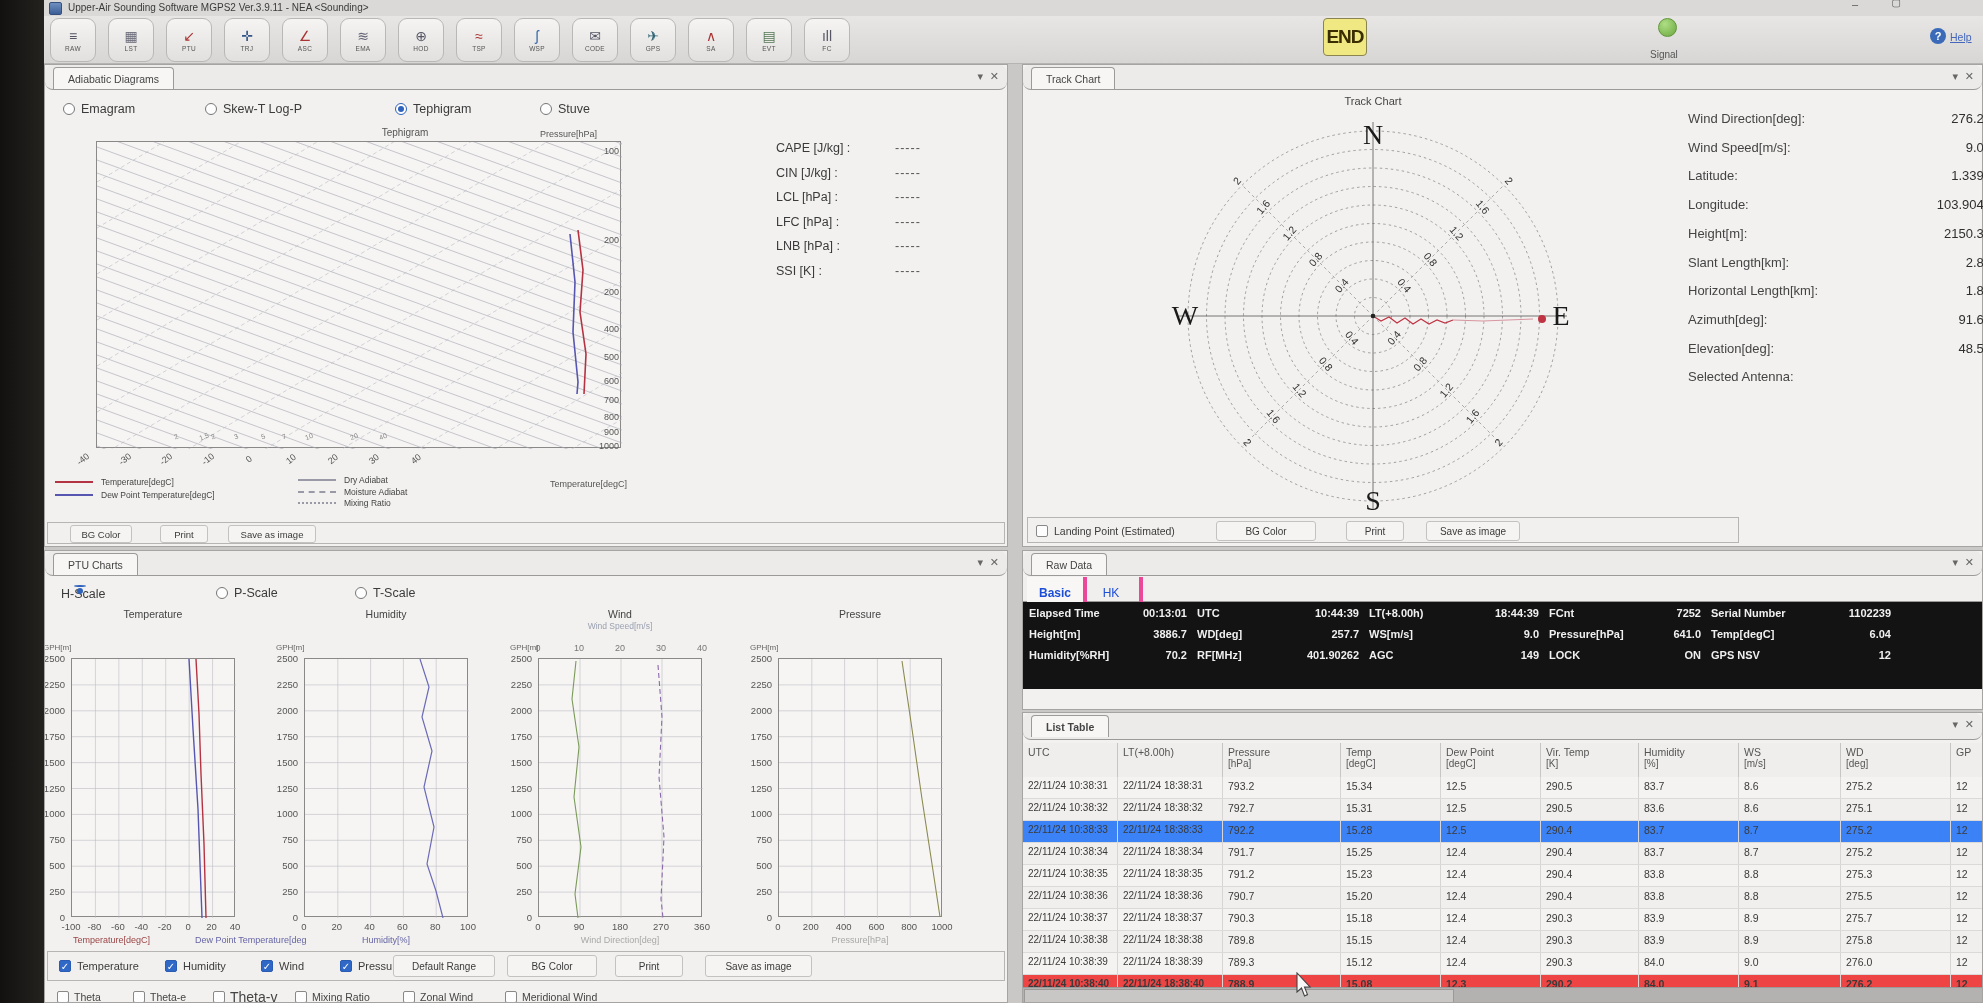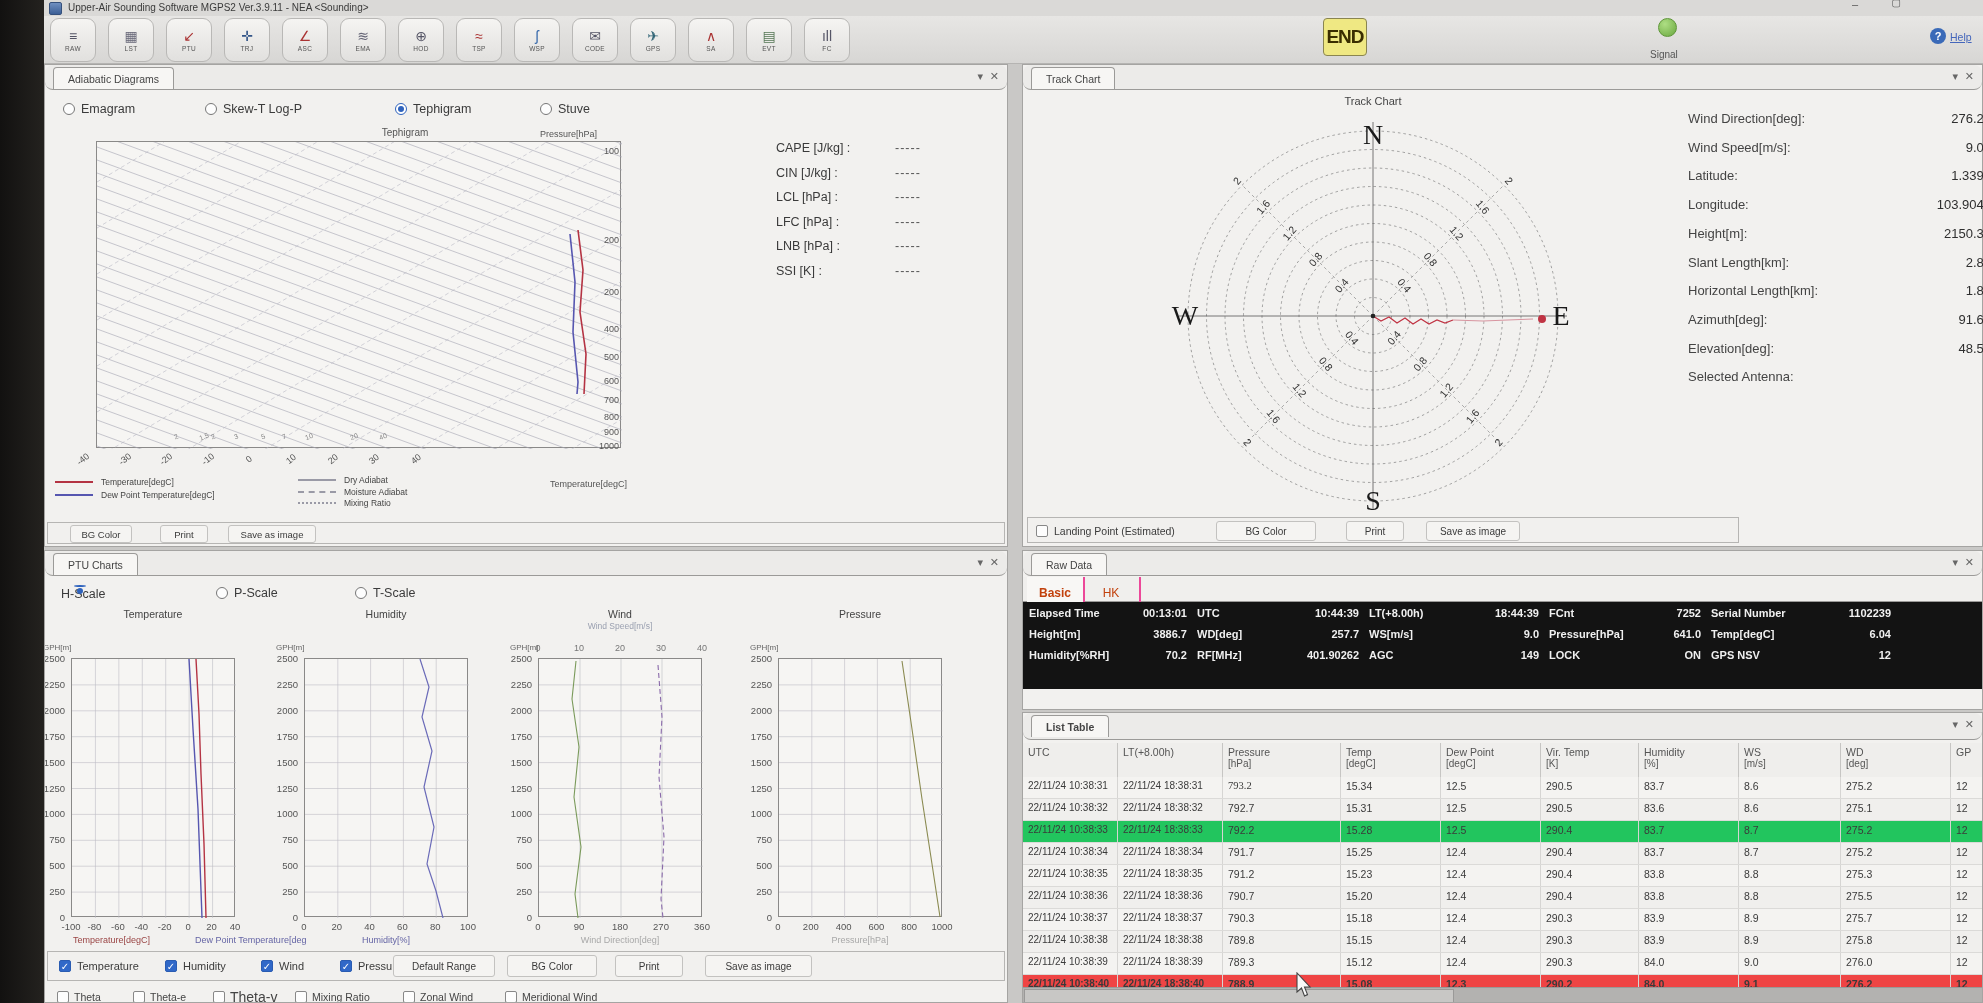--- a/index.html
+++ b/index.html
@@ -34,21 +34,21 @@
   .leglabel{font-size:8.5px;color:#444;white-space:nowrap;}
   .ro-label{position:absolute;left:665px;font-size:13px;color:#444;white-space:nowrap;}
   .ro-value{position:absolute;left:668px;width:300px;text-align:right;font-size:13px;color:#2f2f2f;}
   .darkcell{display:flex;justify-content:space-between;align-items:center;height:21px;}
   .darkcell .dl{font-weight:bold;font-size:11px;color:#f0f0f0;padding-left:6px;white-space:nowrap;}
   .darkcell .dv{font-weight:bold;font-size:11px;color:#f0f0f0;padding-right:4px;white-space:nowrap;}
   .lt-cell{box-sizing:border-box;border-right:1px solid #d6d5d3;padding:3px 0 0 5px;font-size:10.5px;color:#3a3a3a;
        white-space:nowrap;overflow:hidden;}
   .lt-head{box-sizing:border-box;border-right:1px solid #c6c5c3;padding:3px 0 0 5px;font-size:10.5px;color:#555;}
   .subtab{position:absolute;top:0;height:31px;display:flex;align-items:center;justify-content:center;
-       font-size:12px;color:#c2410c;border-right:2px solid #ec4899;}
+       font-size:12px;color:#1d4ed8;border-right:4px solid #ec4899;}
 </style>
 </head>
 <body>
 
 <div class="abs" style="left:0;top:0;width:44px;height:1003px;background:linear-gradient(90deg,#121110,#24221f);"></div>
 
 <div class="abs" style="left:44px;top:0;width:1939px;height:16px;background:#dad9d7;border-bottom:1px solid #c2c1bf;">
   <div class="abs" style="left:5px;top:2px;width:11px;height:11px;background:linear-gradient(#6f8fc0,#3c5f96);border:1px solid #35507c;border-radius:2px;"></div>
   <div class="abs" style="left:24px;top:2px;font-size:10px;color:#3a3a3a;white-space:nowrap;">Upper-Air Sounding Software MGPS2 Ver.3.9.11 - NEA &lt;Sounding&gt;</div>
   <div class="abs" style="right:125px;top:-2px;font-size:11px;color:#555;">–</div>
@@ -727,42 +727,42 @@
       </div>
       <div class="lt-head" style="width: 33px; flex: 0 0 auto;">
         <div>GP</div>
         <div style="font-size: 10px;"></div>
       </div>
     </div>
   <div id="lt-body" class="abs" style="left:0;top:64px;width:961px;">
       <div style="display: flex; height: 21px; background: rgb(244, 243, 241); border-bottom: 1px solid rgb(219, 218, 216);">
         <div class="lt-cell" style="width: 95px; flex: 0 0 auto; font-size: 10px;">22/11/24 10:38:31</div>
         <div class="lt-cell" style="width: 105px; flex: 0 0 auto; font-size: 10px;">22/11/24 18:38:31</div>
-        <div class="lt-cell" style="width: 118px; flex: 0 0 auto; font-size: 10.5px; font-family: Liberation Serif, serif;">793.2</div>
+        <div class="lt-cell" style="width: 118px; flex: 0 0 auto; font-size: 10.5px;">793.2</div>
         <div class="lt-cell" style="width: 100px; flex: 0 0 auto; font-size: 10.5px;">15.34</div>
         <div class="lt-cell" style="width: 100px; flex: 0 0 auto; font-size: 10.5px;">12.5</div>
         <div class="lt-cell" style="width: 98px; flex: 0 0 auto; font-size: 10.5px;">290.5</div>
         <div class="lt-cell" style="width: 100px; flex: 0 0 auto; font-size: 10.5px;">83.7</div>
         <div class="lt-cell" style="width: 102px; flex: 0 0 auto; font-size: 10.5px;">8.6</div>
         <div class="lt-cell" style="width: 110px; flex: 0 0 auto; font-size: 10.5px;">275.2</div>
         <div class="lt-cell" style="width: 33px; flex: 0 0 auto; font-size: 10.5px;">12</div>
       </div>
       <div style="display: flex; height: 21px; background: rgb(240, 239, 237); border-bottom: 1px solid rgb(219, 218, 216);">
         <div class="lt-cell" style="width: 95px; flex: 0 0 auto; font-size: 10px;">22/11/24 10:38:32</div>
         <div class="lt-cell" style="width: 105px; flex: 0 0 auto; font-size: 10px;">22/11/24 18:38:32</div>
         <div class="lt-cell" style="width: 118px; flex: 0 0 auto; font-size: 10.5px;">792.7</div>
         <div class="lt-cell" style="width: 100px; flex: 0 0 auto; font-size: 10.5px;">15.31</div>
         <div class="lt-cell" style="width: 100px; flex: 0 0 auto; font-size: 10.5px;">12.5</div>
         <div class="lt-cell" style="width: 98px; flex: 0 0 auto; font-size: 10.5px;">290.5</div>
         <div class="lt-cell" style="width: 100px; flex: 0 0 auto; font-size: 10.5px;">83.6</div>
         <div class="lt-cell" style="width: 102px; flex: 0 0 auto; font-size: 10.5px;">8.6</div>
         <div class="lt-cell" style="width: 110px; flex: 0 0 auto; font-size: 10.5px;">275.1</div>
         <div class="lt-cell" style="width: 33px; flex: 0 0 auto; font-size: 10.5px;">12</div>
       </div>
-      <div style="display: flex; height: 21px; background: #22c55e; border-bottom: 1px solid rgb(219, 218, 216);">
+      <div style="display: flex; height: 21px; background: #3b82f6; border-bottom: 1px solid rgb(219, 218, 216);">
         <div class="lt-cell" style="width: 95px; flex: 0 0 auto; font-size: 10px;">22/11/24 10:38:33</div>
         <div class="lt-cell" style="width: 105px; flex: 0 0 auto; font-size: 10px;">22/11/24 18:38:33</div>
         <div class="lt-cell" style="width: 118px; flex: 0 0 auto; font-size: 10.5px;">792.2</div>
         <div class="lt-cell" style="width: 100px; flex: 0 0 auto; font-size: 10.5px;">15.28</div>
         <div class="lt-cell" style="width: 100px; flex: 0 0 auto; font-size: 10.5px;">12.5</div>
         <div class="lt-cell" style="width: 98px; flex: 0 0 auto; font-size: 10.5px;">290.4</div>
         <div class="lt-cell" style="width: 100px; flex: 0 0 auto; font-size: 10.5px;">83.7</div>
         <div class="lt-cell" style="width: 102px; flex: 0 0 auto; font-size: 10.5px;">8.7</div>
         <div class="lt-cell" style="width: 110px; flex: 0 0 auto; font-size: 10.5px;">275.2</div>
         <div class="lt-cell" style="width: 33px; flex: 0 0 auto; font-size: 10.5px;">12</div>

